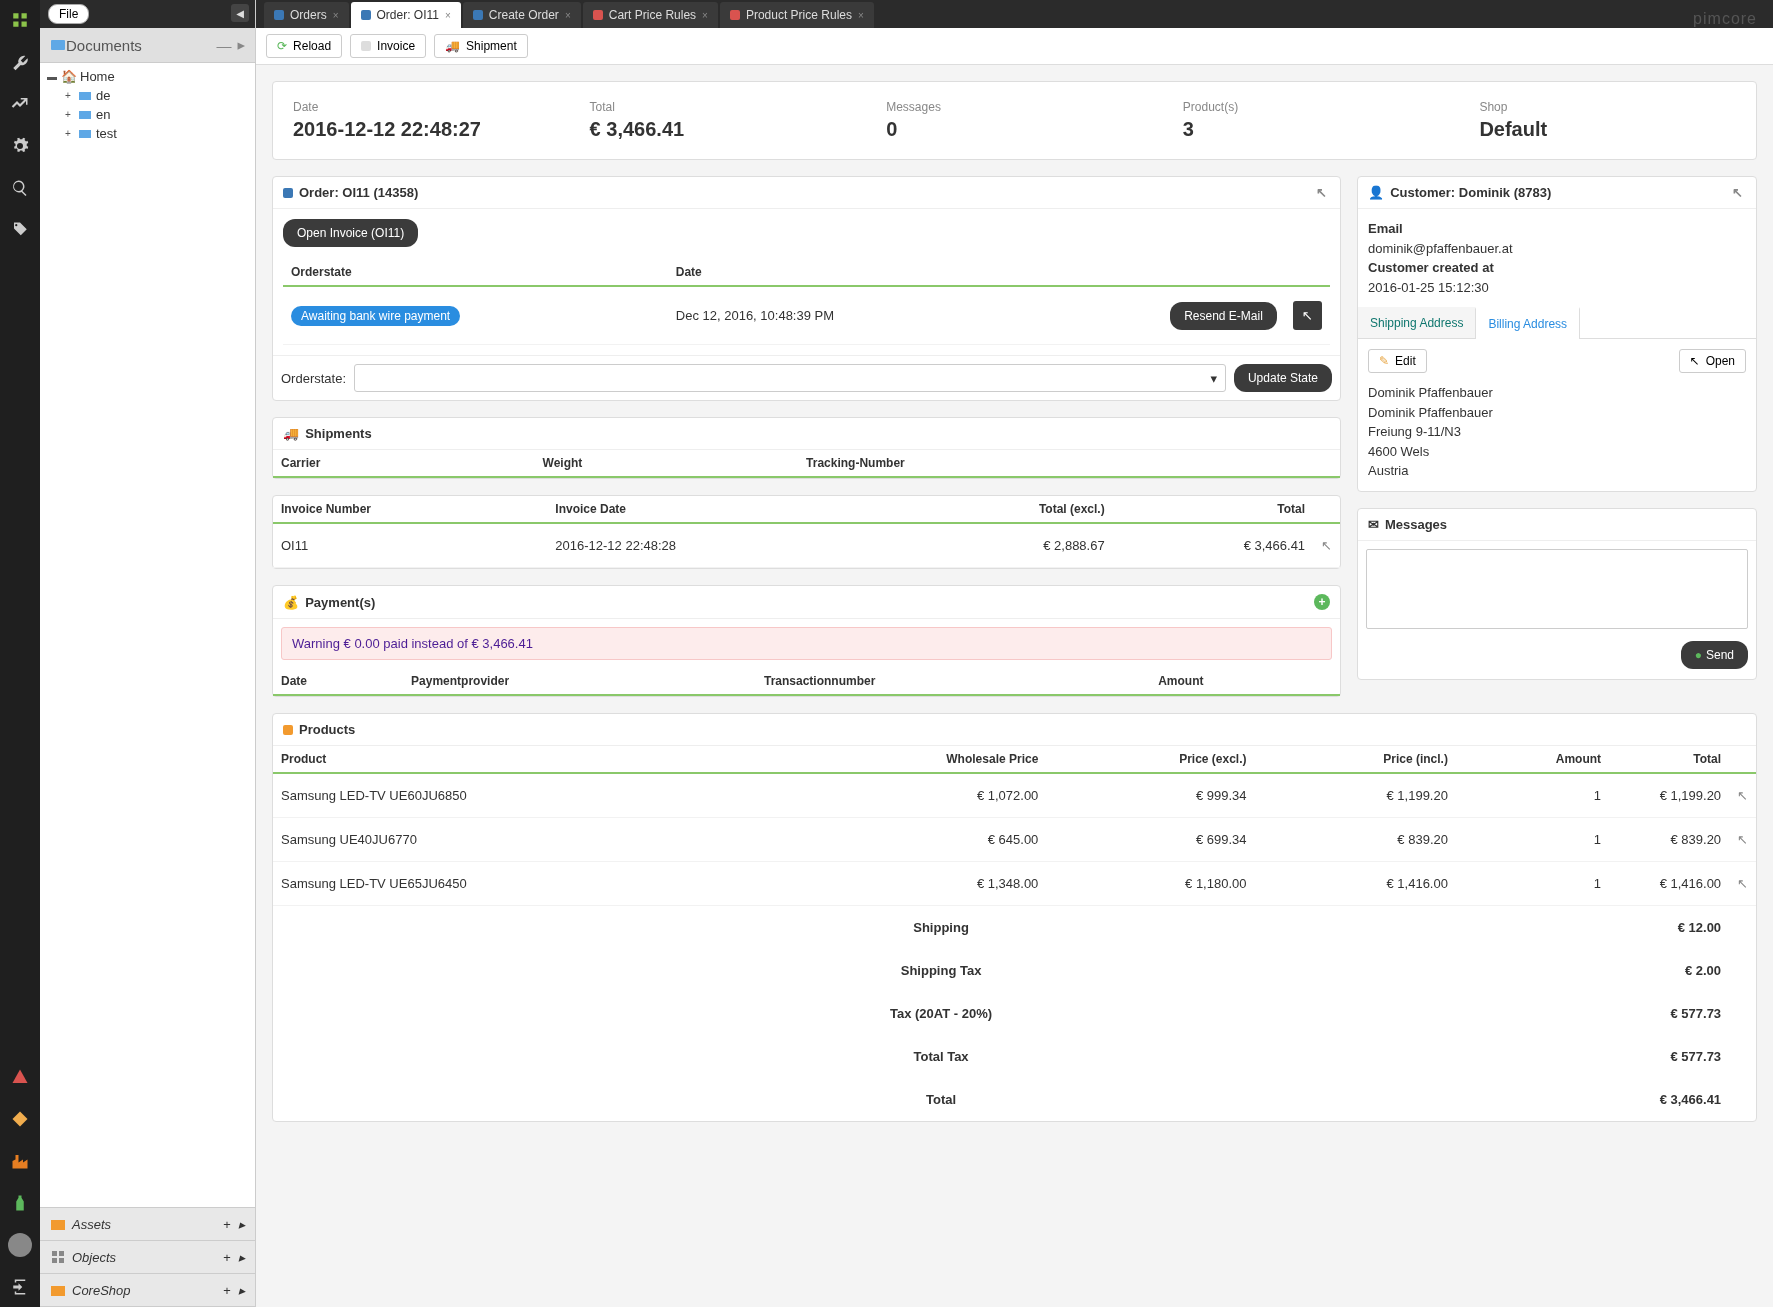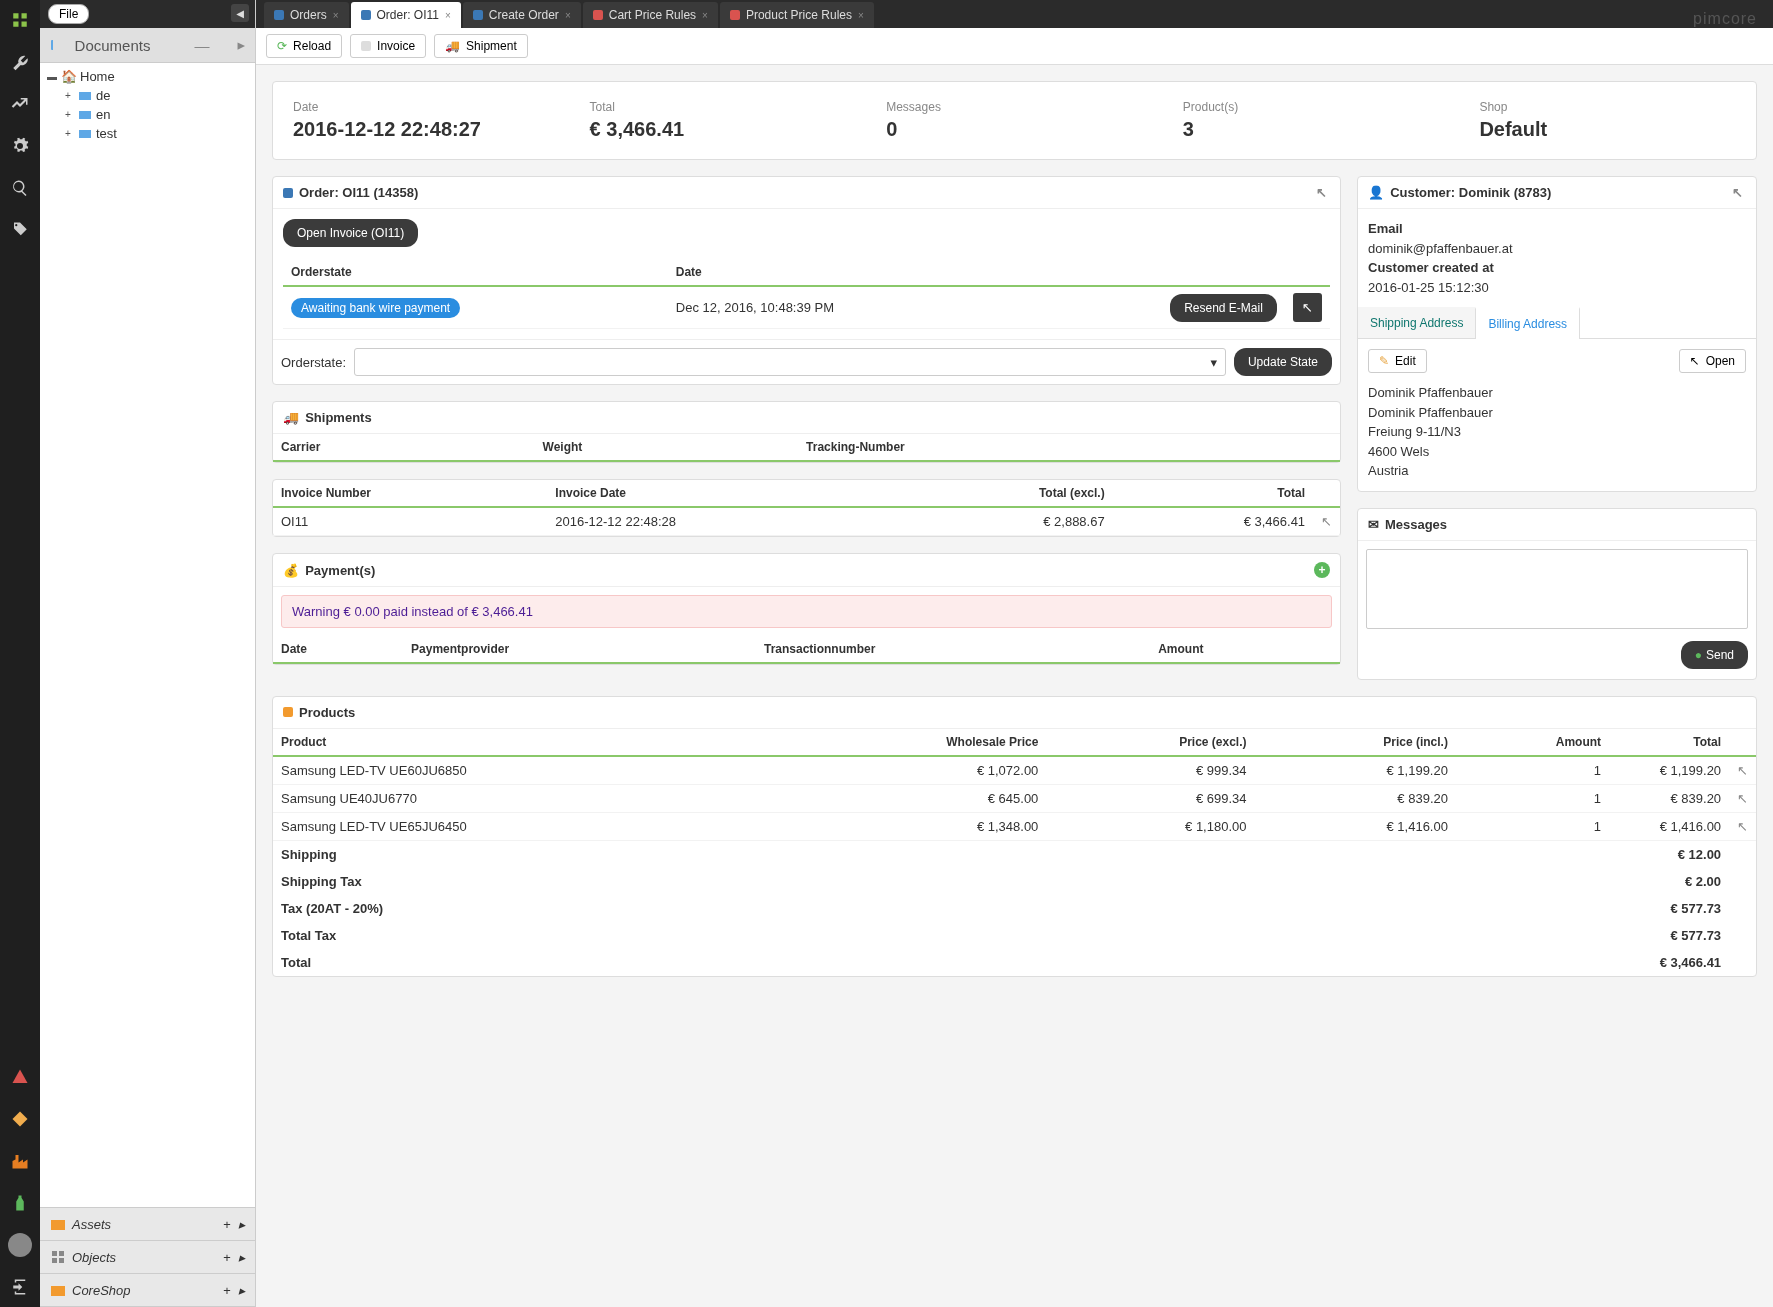--- a/index.html
+++ b/index.html
@@ -10,21 +10,21 @@
 .rail { width: 40px; background: #1f1f1f; display: flex; flex-direction: column; justify-content: space-between; padding: 8px 0; }
 .rail-top, .rail-bottom { display: flex; flex-direction: column; gap: 18px; align-items: center; }
 .rail-icon { width: 24px; height: 24px; display: flex; align-items: center; justify-content: center; color: #ccc; cursor: pointer; }
 .rail-icon svg { width: 18px; height: 18px; fill: currentColor; }
 
 
 .sidebar { width: 216px; background: #eaeaea; display: flex; flex-direction: column; border-right: 1px solid #ccc; }
 .sidebar-header { background: #2b2b2b; height: 28px; display: flex; align-items: center; padding: 0 8px; position: relative; }
 .file-btn { background: #fff; border: 1px solid #aaa; border-radius: 9px; padding: 2px 10px; font-size: 12px; cursor: pointer; }
 .collapse-arrow { position: absolute; right: 6px; top: 4px; background: #444; color: #ddd; width: 18px; height: 18px; border-radius: 3px; display: flex; align-items: center; justify-content: center; cursor: pointer; font-size: 10px; }
-.panel-title { background: #e0e0e0; padding: 8px 10px; border-bottom: 1px solid #ccc; display: flex; align-items: center; gap: 22px; font-size: 15px; color: #555; }
+.panel-title { background: #e0e0e0; padding: 8px 10px; border-bottom: 1px solid #ccc; display: flex; align-items: center; gap: 0; font-size: 15px; color: #555; }
 .panel-title .spacer { flex: 1; }
 .tree { padding: 4px 6px; flex: 1; background: #fff; }
 .tree-row { display: flex; align-items: center; gap: 4px; padding: 2px 0; cursor: pointer; font-size: 13px; }
 .tree-row .toggle { width: 12px; text-align: center; font-size: 10px; color: #555; }
 .tree-row .ticon { width: 14px; height: 14px; display: inline-flex; align-items: center; justify-content: center; }
 .tree-children { padding-left: 16px; }
 .accordion { border-top: 1px solid #ccc; }
 .acc-row { display: flex; align-items: center; padding: 8px 10px; background: #e8e8e8; border-bottom: 1px solid #ccc; cursor: pointer; font-style: italic; }
 .acc-row .spacer { flex: 1; }
 .acc-icon { width: 16px; height: 16px; margin-right: 6px; }
@@ -56,39 +56,39 @@
 .panel-head .spacer { flex: 1; }
 .panel-body { padding: 10px; }
 
 .btn-dark { background: #3b3b3b; color: #fff; border: none; border-radius: 12px; padding: 7px 14px; cursor: pointer; font-size: 12px; }
 .btn-icon { background: #3b3b3b; color: #fff; border: none; border-radius: 3px; padding: 7px 9px; cursor: pointer; }
 
 .state-badge { background: #2a8de0; color: #fff; padding: 3px 10px; border-radius: 10px; font-size: 12px; display: inline-block; }
 
 table.grid { width: 100%; border-collapse: collapse; }
 table.grid th { text-align: left; font-weight: 600; padding: 6px 8px; border-bottom: 2px solid #8ac86a; font-size: 12px; }
-table.grid td { padding: 6px 8px; font-size: 13px; border-bottom: 1px solid #f2f2f2; }
+table.grid td { padding: 14px 8px; font-size: 13px; border-bottom: 1px solid #f2f2f2; }
 table.grid th.r, table.grid td.r { text-align: right; }
 
 .orderstate-row { display: flex; align-items: center; gap: 8px; padding: 8px; border-top: 1px solid #eee; }
 .orderstate-row .sel { flex: 1; border: 1px solid #ccc; border-radius: 3px; height: 28px; padding: 0 8px; background: #fff; display:flex; align-items:center; justify-content:space-between; cursor:pointer;}
 
 .warning-box { background: #fdecec; border: 1px solid #f7c7c7; color: #4c1d95; border-radius: 3px; padding: 8px 10px; margin: 8px; font-size: 13px; }
 
 .tabs { display: flex; border-bottom: 1px solid #ddd; }
 .tabs .tabbtn { padding: 8px 12px; font-size: 12px; color: #0f766e; cursor: pointer; border-top: 1px solid transparent; background: #f5f5f5; }
 .tabs .tabbtn.active { background: #fff; color: #2a8de0; border-top: 2px solid #fff; border-left:1px solid #ddd; border-right:1px solid #ddd; margin-bottom:-1px;}
 
 .mini-btn { border: 1px solid #ccc; background: #fff; padding: 4px 10px; border-radius: 3px; font-size: 12px; cursor: pointer; display:inline-flex; align-items:center; gap:6px;}
 
 .msgbox { border: 1px solid #ccc; height: 80px; margin: 8px; border-radius: 2px; }
 .send-row { display: flex; justify-content: flex-end; padding: 4px 8px 10px; }
 
 .totals-row td { border: none !important; padding: 5px 8px; }
-.totals-row .lbl { text-align: left; font-weight: 600; }
+.totals-row .lbl { text-align: center; font-weight: 600; }
 .totals-row .val { text-align: right; width: 120px; font-weight: 600; }
 
 .ptr { width: 14px; color: #888; cursor: pointer; }
 .plus-green { width:16px; height:16px; background:#5cb85c; border-radius:50%; color:#fff; display:flex; align-items:center; justify-content:center; font-size:12px; cursor:pointer;}
 
 .ico-folder { fill:#5fa8e6; }
 .ico-orange { fill:#f29a2e; }
 .avatar { width:24px; height:24px; border-radius:50%; background:#888; }
 
 .idot { width:10px; height:10px; border-radius:2px; display:inline-block; }

